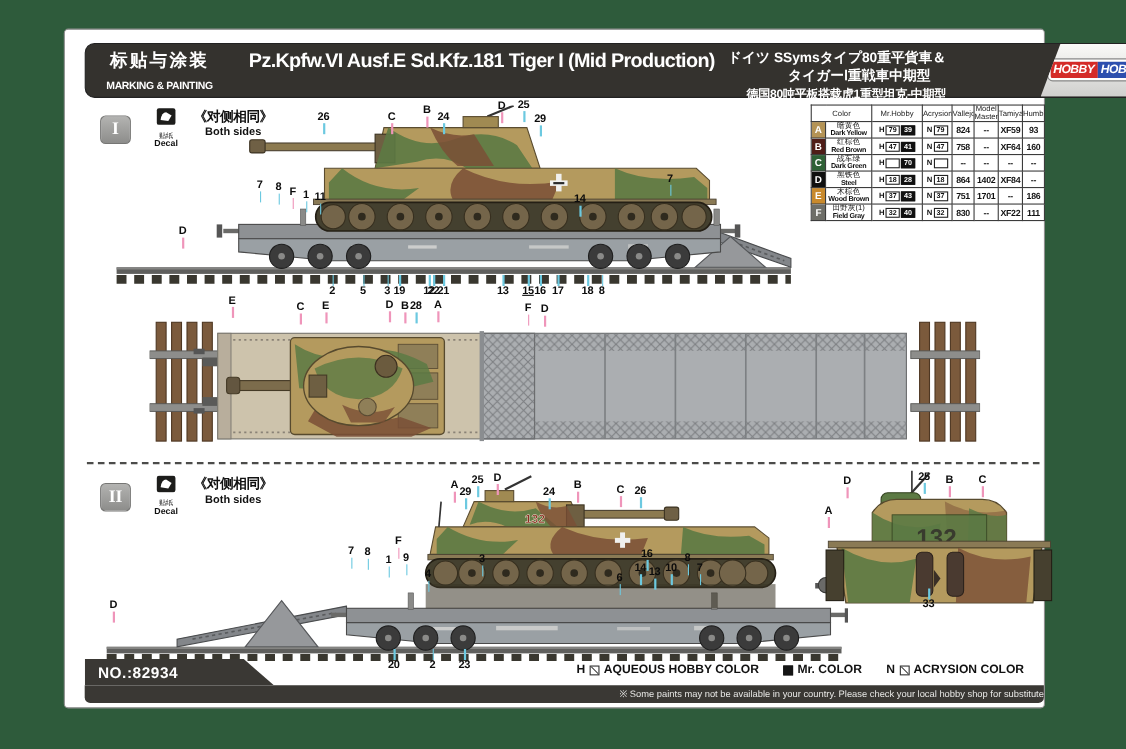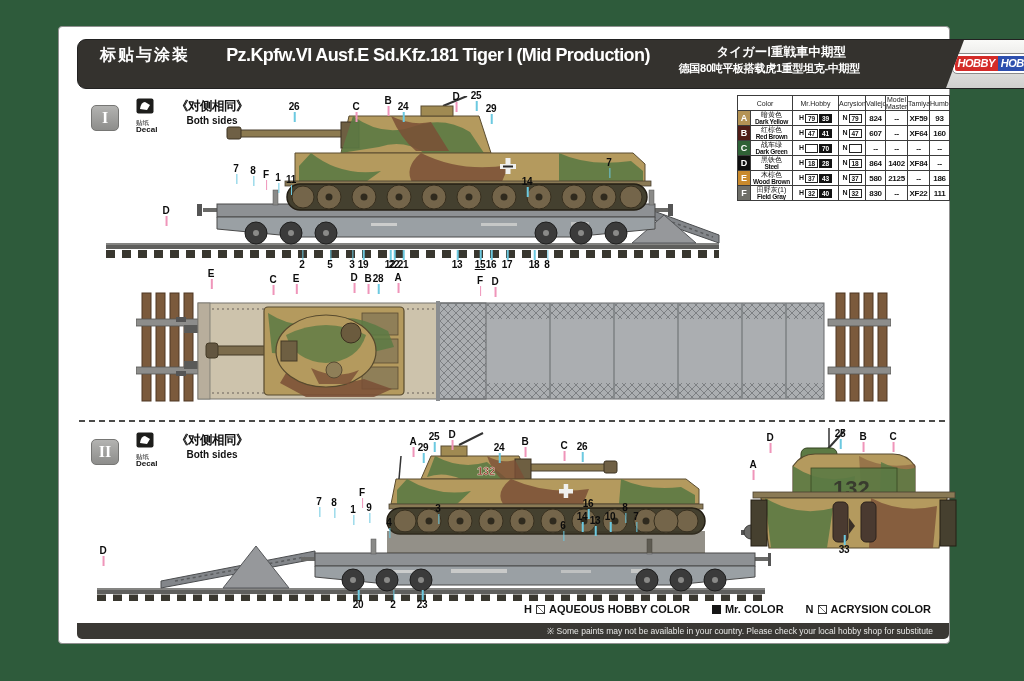--- a/index.html
+++ b/index.html
@@ -4,21 +4,21 @@
 <style>
   *{box-sizing:border-box;margin:0;padding:0}
   html,body{width:1024px;height:681px;overflow:hidden}
   body{position:relative;background:#2e5b3b;font-family:"Liberation Sans",sans-serif;color:#111}
   .sheet{position:absolute;left:58px;top:26px;width:892px;height:618px;background:#fff;border:1px solid #8f8f8f;border-radius:4px}
 
   
   .hdr{position:absolute;left:18px;top:12px;width:976px;height:50px;background:#34322e;border-radius:9px;border:1px solid #222;z-index:7}
   .hdr-left{position:absolute;left:4px;top:5px;width:126px;text-align:center;color:#fff}
   .hdr-left .cn{font-size:16px;font-weight:bold;letter-spacing:2px}
-  .hdr-left .en{font-size:9.5px;font-weight:bold;letter-spacing:-0.3px;margin-top:21px}
+  .hdr-left .en{font-size:9.5px;font-weight:bold;letter-spacing:-0.3px;margin-top:7px}
   .hdr-title{position:absolute;left:140px;top:4px;width:440px;text-align:center;color:#fff;font-weight:bold}
   .hdr-title .t1{font-size:18px;letter-spacing:-0.4px}
   .hdr-title .t2{font-size:18px;letter-spacing:-0.6px;margin-top:1px}
   .hdr-jp{position:absolute;left:582px;top:4px;width:200px;text-align:right;color:#fff;font-weight:bold}
   .hdr-jp .j1{font-size:12.5px}
   .hdr-jp .j2{font-size:12.5px;padding-right:14px}
   .hdr-jp .j3{font-size:11px;letter-spacing:-0.3px}
   .hdr-logoarea{position:absolute;right:0;top:0;width:106px;height:48px;background:linear-gradient(180deg,#fafaf8,#cfcfcd);border-radius:0 8px 8px 0;clip-path:polygon(18px 0,100% 0,100% 100%,0 100%)}
   .logo{position:absolute;right:9px;top:14px;display:flex;border:2px solid #fff;outline:1px solid #8a8a8a;border-radius:4px;overflow:hidden}
   .logo span{display:block;color:#fff;font-weight:bold;font-style:italic;font-size:11px;line-height:15px;padding:0 3px;letter-spacing:-0.5px}
@@ -37,30 +37,30 @@
   .ctable .mh{font-size:7px;font-weight:bold;white-space:nowrap}
   .ctable .bx{display:inline-block;width:13px;height:9px;border:1px solid #222;font-size:6.5px;line-height:8px;vertical-align:middle;margin-left:1px;font-weight:bold}
   .ctable .bx.w{background:#fff;color:#111}
   .ctable .bx.b{background:#111;color:#fff;border-color:#111}
   .ctable .num{font-size:8px;font-weight:bold;letter-spacing:-0.3px}
   .c-mh{width:46px}.c-ac{width:27px}.c-va{width:20px}.c-mm{width:22px}.c-ta{width:22px}.c-hu{width:20px}
 
   
   .badge{position:absolute;width:28px;height:26px;background:linear-gradient(#b3b3b1,#8d8d8b);border:1px solid #767674;border-radius:5px;color:#fff;text-align:center;font:bold 16px/24px "Liberation Serif",serif;z-index:6}
   .decal{position:absolute;display:flex;gap:10px;z-index:6}
-  .decal .iconcol{text-align:left;width:30px}
+  .decal .iconcol{text-align:center;width:30px}
   .decal .iconcol .cn{font-size:6.5px;line-height:7px;margin-top:1px}
   .decal .iconcol .en{font-size:8px;font-weight:bold;line-height:8px}
   .decal .same .cn{font-size:12.5px;font-weight:bold;letter-spacing:-0.5px}
   .decal .same .en{font-size:10px;font-weight:bold;text-align:center}
 
   
   .divider{position:absolute;left:20px;top:393px;width:866px;border-top:2px dashed #4c4c4a;z-index:4}
   .notab{position:absolute;left:18px;top:572px;width:172px;height:24px;background:#3a3834;color:#fff;font-size:14px;font-weight:bold;line-height:24px;padding-left:12px;clip-path:polygon(0 0,84% 0,100% 100%,0 100%);z-index:7;letter-spacing:0.5px}
-  .notebar{position:absolute;left:18px;top:596px;width:872px;height:16px;background:#3a3834;color:#e8e8e6;font-size:8.5px;line-height:16px;text-align:right;padding-right:16px;border-radius:0 0 5px 5px;z-index:6}
+  .notebar{position:absolute;left:18px;top:596px;width:872px;height:16px;background:#3a3834;color:#e8e8e6;font-size:8.5px;line-height:16px;text-align:right;border-radius:0 0 5px 5px;z-index:6}
   .legend{position:absolute;right:18px;top:576px;display:flex;gap:22px;align-items:center;font-size:11px;font-weight:bold;z-index:7;color:#111}
   .legend .item{display:flex;align-items:center;gap:4px}
   .lbx{display:inline-block;width:9px;height:9px;border:1px solid #333;background:linear-gradient(45deg,#fff 44%,#777 44%,#777 56%,#fff 56%)}
   .lbx.blk{background:#151515;border-color:#151515}
 
   
   .art{position:absolute;z-index:1}
   #art1{left:32px;top:69px}
   #art2{left:77px;top:246px}
   #art3{left:32px;top:404px}
@@ -82,20 +82,21 @@
 
   <div class="hdr">
     <div class="hdr-left">
       <div class="cn">标贴与涂装</div>
       <div class="en">MARKING &amp; PAINTING</div>
     </div>
     <div class="hdr-title">
       <div class="t2">Pz.Kpfw.VI Ausf.E Sd.Kfz.181 Tiger I (Mid Production)</div>
     </div>
     <div class="hdr-jp">
+      <div class="j1">ドイツ SSymsタイプ80重平貨車＆</div>
       <div class="j2">タイガーⅠ重戦車中期型</div>
       <div class="j3">德国80吨平板搭载虎1重型坦克-中期型</div>
     </div>
     <div class="hdr-logoarea">
       <div class="logo">
         <span class="p1">HOBBY</span>
         <span class="p2">HOBBY</span>
       </div>
     </div>
   </div>
@@ -137,21 +138,21 @@
           <td class="num">93</td>
         </tr>
         <tr>
           <td class="lt" style="background:#4f1d17">B</td>
           <td class="nm">
             <div class="cn">红棕色</div>
             <div class="en">Red Brown</div>
           </td>
           <td class="mh">H<span class="bx w">47</span><span class="bx b">41</span></td>
           <td class="mh">N<span class="bx w">47</span></td>
-          <td class="num">607</td>
+          <td class="num">758</td>
           <td class="num">--</td>
           <td class="num">XF64</td>
           <td class="num">160</td>
         </tr>
         <tr>
           <td class="lt" style="background:#2f6136">C</td>
           <td class="nm">
             <div class="cn">战车绿</div>
             <div class="en">Dark Green</div>
           </td>
@@ -176,22 +177,22 @@
           <td class="num">--</td>
         </tr>
         <tr>
           <td class="lt" style="background:#c98a2d">E</td>
           <td class="nm">
             <div class="cn">木棕色</div>
             <div class="en">Wood Brown</div>
           </td>
           <td class="mh">H<span class="bx w">37</span><span class="bx b">43</span></td>
           <td class="mh">N<span class="bx w">37</span></td>
-          <td class="num">580</td>
-          <td class="num">2125</td>
+          <td class="num">751</td>
+          <td class="num">1701</td>
           <td class="num">--</td>
           <td class="num">186</td>
         </tr>
         <tr>
           <td class="lt" style="background:#6e6e68">F</td>
           <td class="nm">
             <div class="cn">田野灰(1)</div>
             <div class="en">Field Gray</div>
           </td>
           <td class="mh">H<span class="bx w">32</span><span class="bx b">40</span></td>
@@ -505,20 +506,21 @@
       <rect x="199" y="74" width="16" height="46" fill="#46402f" stroke="#241f15" stroke-width="1"></rect>
       <g>
         <rect x="92" y="76" width="15" height="40" rx="5" fill="#4a3a30" stroke="#2c221c" stroke-width="1"></rect>
         <rect x="120" y="76" width="15" height="40" rx="5" fill="#4a3a30" stroke="#2c221c" stroke-width="1"></rect>
         <path d="M108,92 l6,8 -6,8 z" fill="#3a2f26"></path>
       </g>
     </g>
   </svg>
 
   <div class="divider"></div>
+  <div class="notab">NO.:82934</div>
   <div class="legend">
     <div class="item">
       <span>H</span>
         <span class="lbx"></span>
       <span>AQUEOUS HOBBY COLOR</span>
     </div>
     <div class="item">
       <span class="lbx blk"></span>
       <span>Mr. COLOR</span>
     </div>

